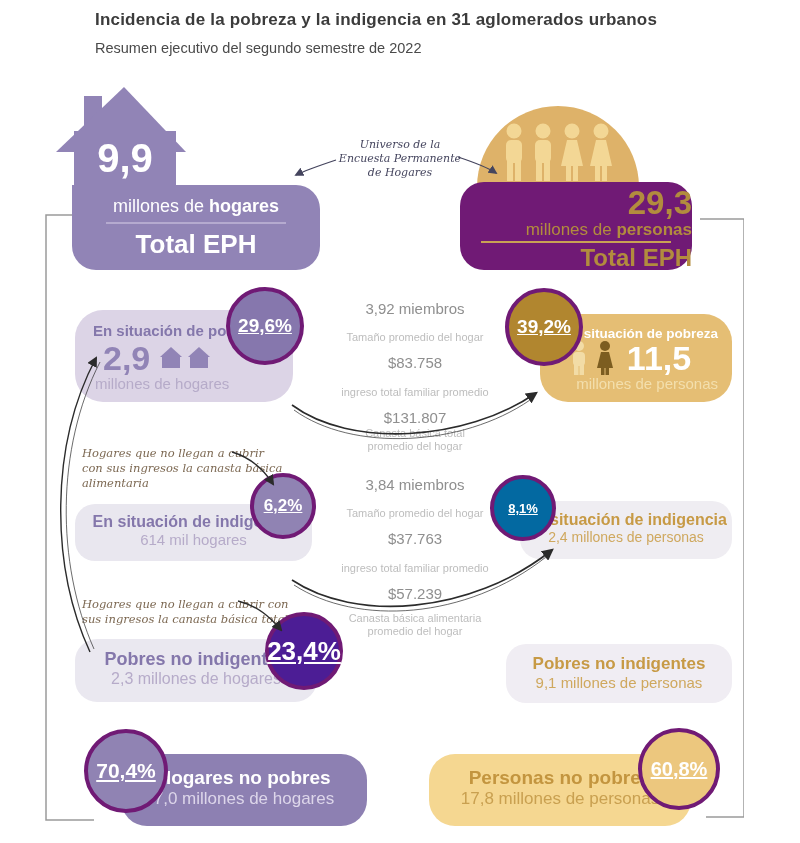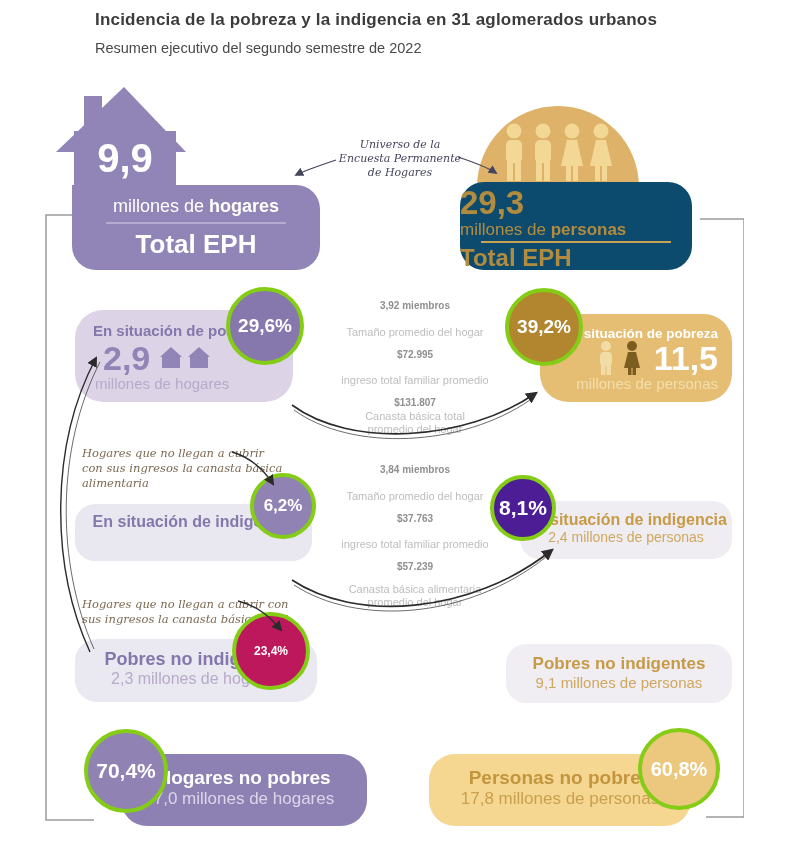--- a/index.html
+++ b/index.html
@@ -3,29 +3,29 @@
 <meta charset="utf-8">
 <style>
   html,body{margin:0;padding:0;background:#ffffff;}
   body{font-family:"Liberation Sans", sans-serif;}
   .canvas{position:relative;width:744px;height:843px;background:#ffffff;overflow:hidden;border-radius:21px;}
   .abs{position:absolute;}
   .svg-layer{position:absolute;left:0;top:0;pointer-events:none;}
   .title{font-size:17px;font-weight:bold;color:#3b3b3b;letter-spacing:.2px;}
   .subtitle{font-size:14.5px;color:#4a4a4a;}
   .circle{border-radius:50%;display:flex;align-items:center;justify-content:center;
-          color:#fff;font-weight:bold;border:4px solid #84cc16;box-sizing:border-box;z-index:4;}
+          color:#fff;font-weight:bold;border:4px solid #701a75;box-sizing:border-box;z-index:4;text-decoration:underline;}
   .card{box-sizing:border-box;z-index:2;}
   .purple-big{background:#9184b6;color:#fff;text-align:center;border-radius:0 24px 24px 24px;}
-  .tan-big{background:#0c4a6e;color:#b28c3e;text-align:left;border-radius:24px;}
+  .tan-big{background:#701a75;color:#b28c3e;text-align:right;border-radius:24px;}
   .divider{height:2px;margin:5px auto;}
   .note{font-family:"DejaVu Serif", serif;font-style:italic;color:#7c6852;font-size:11.5px;line-height:1.3;}
   .uninote{font-family:"DejaVu Serif", serif;font-style:italic;color:#45455e;font-size:11px;line-height:1.25;text-align:center;}
   .stats{width:180px;text-align:center;z-index:2;}
-  .stats .v{font-size:10px;font-weight:bold;color:#8f8f8f;margin-top:10px;line-height:1.15;}
+  .stats .v{font-size:15px;font-weight:normal;color:#8f8f8f;margin-top:10px;line-height:1.15;}
   .stats .v:first-child{margin-top:0;}
   .stats .l{font-size:11px;color:#bdbdbd;line-height:1.2;margin-top:14px;}
   .lav-title{font-size:15px;font-weight:bold;color:#8477ab;}
   .lav-sub{font-size:15px;color:#b6abc9;}
   .bignum-purple{font-size:34px;font-weight:bold;color:#9184b6;line-height:1;}
   .gold-bold{font-weight:bold;color:#c79a45;}
   .gold-sub{color:#cfa85e;}
   .row-flex{display:flex;align-items:center;gap:10px;}
 </style>
 </head>
@@ -105,74 +105,75 @@
           <rect x="30" y="10" width="18" height="11" fill="#9184b6"></rect>
       </svg>
     </div>
     <div class="lav-sub" style="margin-left:2px;">millones de hogares</div>
   </div>
   <div class="abs circle" style="left:226px;top:287px;width:78px;height:78px;background:#8677ad;font-size:19px;">29,6%</div>
 
   <div class="abs stats" style="left:325px;top:300px;">
     <div class="v">3,92 miembros</div>
     <div class="l">Tamaño promedio del hogar</div>
-    <div class="v">$72.995</div>
+    <div class="v">$83.758</div>
     <div class="l">ingreso total familiar promedio</div>
     <div class="v">$131.807</div>
     <div class="l" style="width:130px;margin:1px auto 0;">Canasta básica total promedio del hogar</div>
   </div>
 
   <div class="abs circle" style="left:505px;top:288px;width:78px;height:78px;background:#b1862f;font-size:19px;">39,2%</div>
   <div class="abs card" style="left:540px;top:314px;width:192px;height:88px;background:#e5be74;border-radius:28px;padding:12px 14px 0 0;text-align:right;">
     <div style="font-size:13.5px;font-weight:bold;color:#fff;">En situación de pobreza</div>
-    <div class="row-flex" style="justify-content:flex-end;gap:4px;">
+    <div class="row-flex" style="justify-content:center;gap:4px;">
       <svg width="56" height="34" viewBox="0 0 56 34">
         <circle cx="12" cy="5" r="5" fill="#f2dca6"></circle>
           <rect x="6" y="11" width="12" height="14" rx="4" fill="#f2dca6"></rect>
           <rect x="7" y="24" width="4.5" height="10" fill="#f2dca6"></rect>
           <rect x="12.5" y="24" width="4.5" height="10" fill="#f2dca6"></rect>
         <circle cx="38" cy="5" r="5" fill="#7c5d20"></circle>
           <polygon points="34,11 42,11 46,27 30,27" fill="#7c5d20"></polygon>
           <rect x="34" y="27" width="3.5" height="7" fill="#7c5d20"></rect>
           <rect x="38.5" y="27" width="3.5" height="7" fill="#7c5d20"></rect>
       </svg>
       <span style="font-size:34px;font-weight:bold;color:#fff;line-height:1;">11,5</span>
     </div>
     <div style="font-size:15px;color:#f3dfad;">millones de personas</div>
   </div>
 
   <div class="abs note" style="left:82px;top:446px;width:205px;">Hogares que no llegan a cubrir con sus ingresos la canasta básica alimentaria</div>
 
   <div class="abs card" style="left:75px;top:504px;width:237px;height:57px;background:#e9e7ef;border-radius:20px;padding-top:9px;text-align:center;">
     <div class="lav-title" style="font-size:16px;">En situación de indigencia</div>
+    <div class="lav-sub">614 mil hogares</div>
   </div>
   <div class="abs circle" style="left:250px;top:473px;width:66px;height:66px;background:#9083b3;font-size:17px;">6,2%</div>
 
-  <div class="abs stats" style="left:325px;top:464px;text-align:center;">
+  <div class="abs stats" style="left:325px;top:476px;text-align:center;">
     <div class="v">3,84 miembros</div>
     <div class="l">Tamaño promedio del hogar</div>
     <div class="v">$37.763</div>
     <div class="l">ingreso total familiar promedio</div>
     <div class="v">$57.239</div>
     <div class="l" style="width:150px;margin:10px auto 0;">Canasta básica alimentaria promedio del hogar</div>
   </div>
 
-  <div class="abs circle" style="left:490px;top:475px;width:66px;height:66px;background:#4c1d95;font-size:21px;">8,1%</div>
+  <div class="abs circle" style="left:490px;top:475px;width:66px;height:66px;background:#0369a1;font-size:13px;">8,1%</div>
   <div class="abs card" style="left:520px;top:501px;width:212px;height:58px;background:#efedf2;border-radius:20px;padding-top:10px;text-align:center;">
     <div class="gold-bold" style="font-size:16px;">En situación de indigencia</div>
     <div class="gold-sub" style="font-size:14px;">2,4 millones de personas</div>
   </div>
 
   <div class="abs note" style="left:82px;top:597px;width:220px;">Hogares que no llegan a cubrir con sus ingresos la canasta básica total</div>
 
   <div class="abs card" style="left:75px;top:639px;width:242px;height:63px;background:#eae8f0;border-radius:22px;padding-top:10px;text-align:center;">
     <div class="lav-title" style="font-size:18px;">Pobres no indigentes</div>
     <div class="lav-sub" style="font-size:16px;">2,3 millones de hogares</div>
   </div>
-  <div class="abs circle" style="left:232px;top:612px;width:78px;height:78px;background:#be185d;font-size:12px;">23,4%</div>
+  <div class="abs circle" style="left:265px;top:612px;width:78px;height:78px;background:#4c1d95;font-size:26px;">23,4%</div>
 
   <div class="abs card" style="left:506px;top:644px;width:226px;height:59px;background:#f0edf3;border-radius:20px;padding-top:10px;text-align:center;">
     <div class="gold-bold" style="font-size:17px;">Pobres no indigentes</div>
     <div class="gold-sub" style="font-size:15px;">9,1 millones de personas</div>
   </div>
 
   <div class="abs circle" style="left:84px;top:729px;width:84px;height:84px;background:#9083b3;font-size:21px;">70,4%</div>
   <div class="abs card" style="left:121px;top:754px;width:246px;height:72px;background:#8d80b2;border-radius:26px;padding-top:13px;text-align:center;">
     <div style="font-size:19px;font-weight:bold;color:#fff;">Hogares no pobres</div>
     <div style="font-size:17px;color:#ddd6ea;">7,0 millones de hogares</div>

